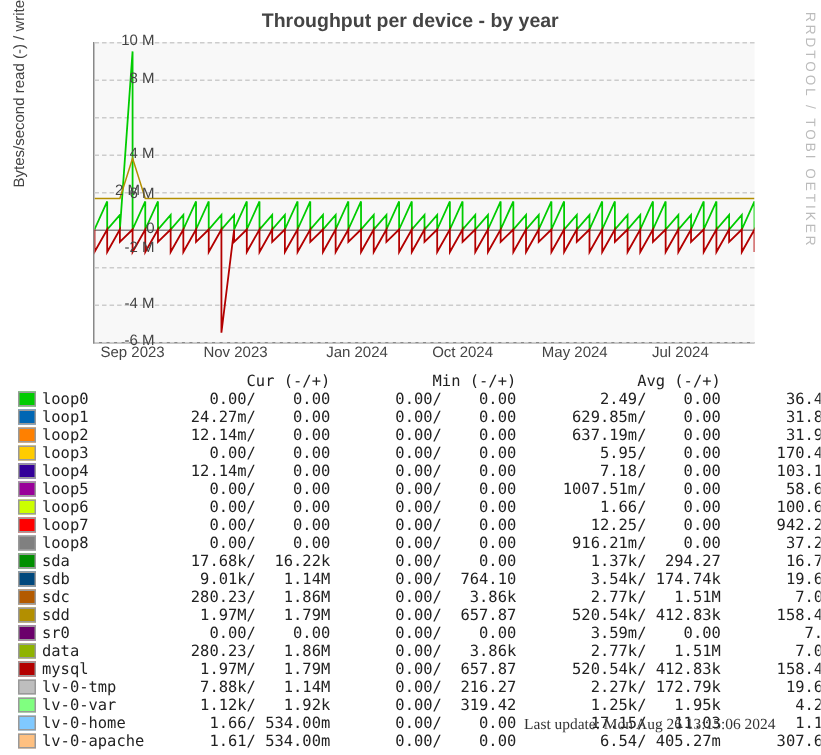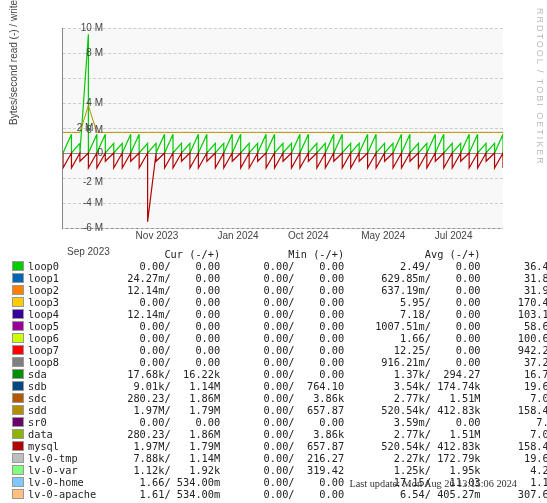--- a/index.html
+++ b/index.html
@@ -138,20 +138,21 @@
   top: 0;
   width: 440px;
   height: 200px;
 }
 </style>
 </head>
 <body>
 <div class="container">
 
 <div class="watermark">RRDTOOL / TOBI OETIKER</div>
+<div class="title">Throughput per device - by year</div>
 <div class="ylabel">Bytes/second read (-) / write (+)</div>
 
 <div class="plot-area">
   <div id="gridlines">
         <div class="grid-h" style="top: 200px;"></div>
         <div class="grid-h" style="top: 175px;"></div>
         <div class="grid-h" style="top: 150px;"></div>
         <div class="grid-zero" style="top: 125px;"></div>
         <div class="grid-h" style="top: 100px;"></div>
         <div class="grid-h" style="top: 75px;"></div>
@@ -164,30 +165,30 @@
           <polyline points="0,125 0,125 8.461538461538462,106.25 8.461538461538462,125 16.923076923076923,115.25 16.923076923076923,125 25.384615384615387,6.25 25.384615384615387,125 33.84615384615385,106.25 33.84615384615385,125 42.30769230769231,106.25 42.30769230769231,125 50.769230769230774,115.25 50.769230769230774,125 59.230769230769226,115.25 59.230769230769226,125 67.6923076923077,106.25 67.6923076923077,125 76.15384615384615,106.25 76.15384615384615,125 84.61538461538461,115.25 84.61538461538461,125 93.07692307692308,115.25 93.07692307692308,125 101.53846153846155,106.25 101.53846153846155,125 110,106.25 110,125 118.46153846153845,115.25 118.46153846153845,125 126.9230769230769,115.25 126.9230769230769,125 135.3846153846154,106.25 135.3846153846154,125 143.84615384615384,106.25 143.84615384615384,125 152.3076923076923,115.25 152.3076923076923,125 160.76923076923077,115.25 160.76923076923077,125 169.23076923076923,106.25 169.23076923076923,125 177.6923076923077,106.25 177.6923076923077,125 186.15384615384616,115.25 186.15384615384616,125 194.6153846153846,115.25 194.6153846153846,125 203.0769230769231,106.25 203.0769230769231,125 211.53846153846155,106.25 211.53846153846155,125 220,115.25 220,125 228.46153846153848,115.25 228.46153846153848,125 236.9230769230769,106.25 236.9230769230769,125 245.3846153846154,106.25 245.3846153846154,125 253.8461538461538,115.25 253.8461538461538,125 262.3076923076923,115.25 262.3076923076923,125 270.7692307692308,106.25 270.7692307692308,125 279.2307692307692,106.25 279.2307692307692,125 287.6923076923077,115.25 287.6923076923077,125 296.1538461538462,115.25 296.1538461538462,125 304.6153846153846,106.25 304.6153846153846,125 313.0769230769231,106.25 313.0769230769231,125 321.53846153846155,115.25 321.53846153846155,125 330,115.25 330,125 338.46153846153845,106.25 338.46153846153845,125 346.9230769230769,106.25 346.9230769230769,125 355.3846153846154,115.25 355.3846153846154,125 363.8461538461538,115.25 363.8461538461538,125 372.3076923076923,106.25 372.3076923076923,125 380.7692307692308,106.25 380.7692307692308,125 389.2307692307692,115.25 389.2307692307692,125 397.6923076923077,115.25 397.6923076923077,125 406.1538461538462,106.25 406.1538461538462,125 414.6153846153846,106.25 414.6153846153846,125 423.0769230769231,115.25 423.0769230769231,125 431.53846153846155,115.25 431.53846153846155,125 440,106.25 440,125 " stroke="#00cc00" fill="none" stroke-width="1.2"></polyline>
           <polyline points="0,104.375 8.461538461538462,104.375 16.923076923076923,104.375 25.384615384615387,77.49999999999999 33.84615384615385,104.375 42.30769230769231,104.375 50.769230769230774,104.375 59.230769230769226,104.375 67.6923076923077,104.375 76.15384615384615,104.375 84.61538461538461,104.375 93.07692307692308,104.375 101.53846153846155,104.375 110,104.375 118.46153846153845,104.375 126.9230769230769,104.375 135.3846153846154,104.375 143.84615384615384,104.375 152.3076923076923,104.375 160.76923076923077,104.375 169.23076923076923,104.375 177.6923076923077,104.375 186.15384615384616,104.375 194.6153846153846,104.375 203.0769230769231,104.375 211.53846153846155,104.375 220,104.375 228.46153846153848,104.375 236.9230769230769,104.375 245.3846153846154,104.375 253.8461538461538,104.375 262.3076923076923,104.375 270.7692307692308,104.375 279.2307692307692,104.375 287.6923076923077,104.375 296.1538461538462,104.375 304.6153846153846,104.375 313.0769230769231,104.375 321.53846153846155,104.375 330,104.375 338.46153846153845,104.375 346.9230769230769,104.375 355.3846153846154,104.375 363.8461538461538,104.375 372.3076923076923,104.375 380.7692307692308,104.375 389.2307692307692,104.375 397.6923076923077,104.375 406.1538461538462,104.375 414.6153846153846,104.375 423.0769230769231,104.375 431.53846153846155,104.375 440,104.375 " stroke="#b38f00" fill="none" stroke-width="1"></polyline>
           <polyline points="0,125 0,140 8.461538461538462,125 8.461538461538462,140 16.923076923076923,125 16.923076923076923,133.25 25.384615384615387,125 25.384615384615387,140 33.84615384615385,125 33.84615384615385,140 42.30769230769231,125 42.30769230769231,133.25 50.769230769230774,125 50.769230769230774,140 59.230769230769226,125 59.230769230769226,140 67.6923076923077,125 67.6923076923077,133.25 76.15384615384615,125 76.15384615384615,140 84.61538461538461,125 84.61538461538461,193.75 93.07692307692308,125 93.07692307692308,133.25 101.53846153846155,125 101.53846153846155,140 110,125 110,140 118.46153846153845,125 118.46153846153845,133.25 126.9230769230769,125 126.9230769230769,140 135.3846153846154,125 135.3846153846154,140 143.84615384615384,125 143.84615384615384,133.25 152.3076923076923,125 152.3076923076923,140 160.76923076923077,125 160.76923076923077,140 169.23076923076923,125 169.23076923076923,133.25 177.6923076923077,125 177.6923076923077,140 186.15384615384616,125 186.15384615384616,140 194.6153846153846,125 194.6153846153846,133.25 203.0769230769231,125 203.0769230769231,140 211.53846153846155,125 211.53846153846155,140 220,125 220,133.25 228.46153846153848,125 228.46153846153848,140 236.9230769230769,125 236.9230769230769,140 245.3846153846154,125 245.3846153846154,133.25 253.8461538461538,125 253.8461538461538,140 262.3076923076923,125 262.3076923076923,140 270.7692307692308,125 270.7692307692308,133.25 279.2307692307692,125 279.2307692307692,140 287.6923076923077,125 287.6923076923077,140 296.1538461538462,125 296.1538461538462,133.25 304.6153846153846,125 304.6153846153846,140 313.0769230769231,125 313.0769230769231,140 321.53846153846155,125 321.53846153846155,133.25 330,125 330,140 338.46153846153845,125 338.46153846153845,140 346.9230769230769,125 346.9230769230769,133.25 355.3846153846154,125 355.3846153846154,140 363.8461538461538,125 363.8461538461538,140 372.3076923076923,125 372.3076923076923,133.25 380.7692307692308,125 380.7692307692308,140 389.2307692307692,125 389.2307692307692,140 397.6923076923077,125 397.6923076923077,133.25 406.1538461538462,125 406.1538461538462,140 414.6153846153846,125 414.6153846153846,140 423.0769230769231,125 423.0769230769231,133.25 431.53846153846155,125 431.53846153846155,140 440,125 440,140 " stroke="#b30000" fill="none" stroke-width="1.2"></polyline>
         </g>
   </svg>
 </div>
 
 <div id="yticks">
       <div class="ytick" style="top: 222px;">-6 M</div>
       <div class="ytick" style="top: 197px;">-4 M</div>
-      <div class="ytick" style="top: 176px;">-2 M</div>
+      <div class="ytick" style="top: 160px;">-2 M</div>
       <div class="ytick" style="top: 147px;">0</div>
       <div class="ytick" style="top: 122px; text-align: center;">2 M</div>
       <div class="ytick" style="top: 97px;">4 M</div>
       <div class="ytick" style="top: 88px; margin-top: 36px;">6 M</div>
       <div class="ytick" style="top: 47px;">8 M</div>
       <div class="ytick" style="top: 22px;">10 M</div>
     </div>
 <div id="xticks">
-      <div class="xtick" style="left: 88.4px; margin-top: 16px;">Sep 2023</div>
+      <div class="xtick" style="left: 88.4px;">Sep 2023</div>
       <div class="xtick" style="left: 157px; text-align: right;">Nov 2023</div>
       <div class="xtick" style="left: 238px;">Jan 2024</div>
       <div class="xtick" style="left: 308.4px;">Oct 2024</div>
       <div class="xtick" style="left: 383.2px;">May 2024</div>
       <div class="xtick" style="left: 453.6px;">Jul 2024</div>
     </div>
 
 <div class="legend">
   <div class="legend-header" id="legend-header">                      Cur (-/+)           Min (-/+)             Avg (-/+)             Max (-/+)</div>
   <div id="legend-rows">

